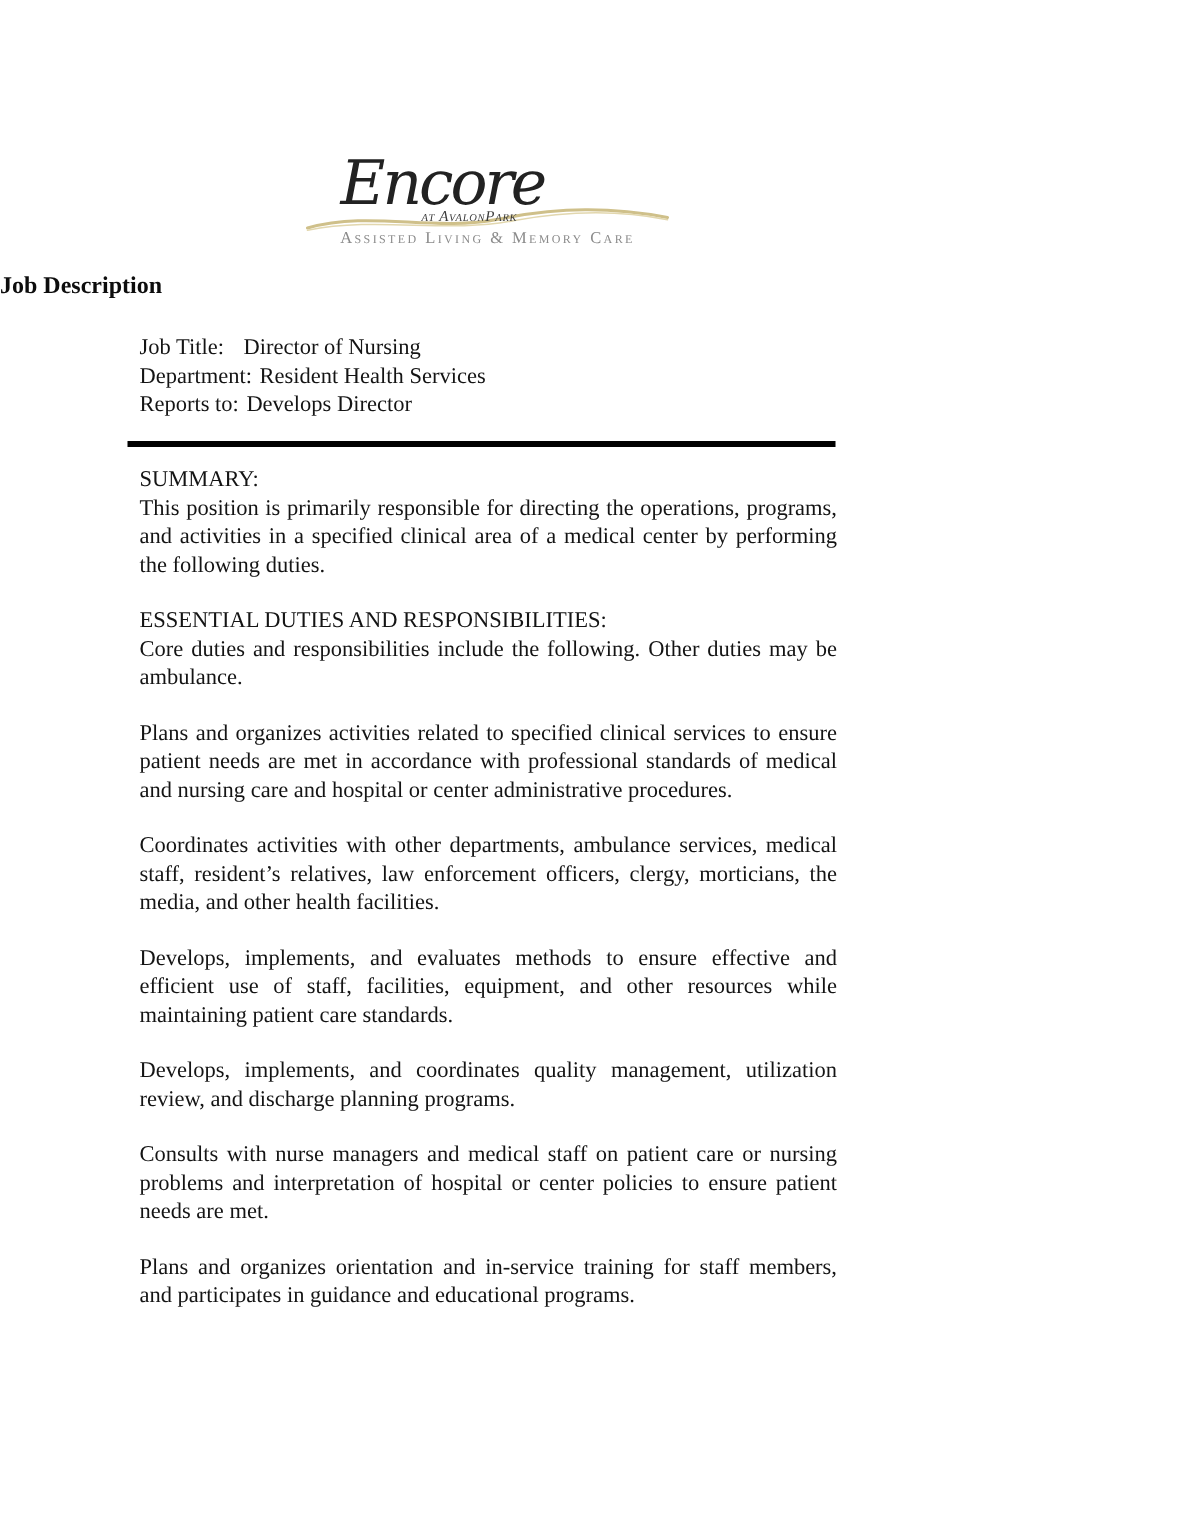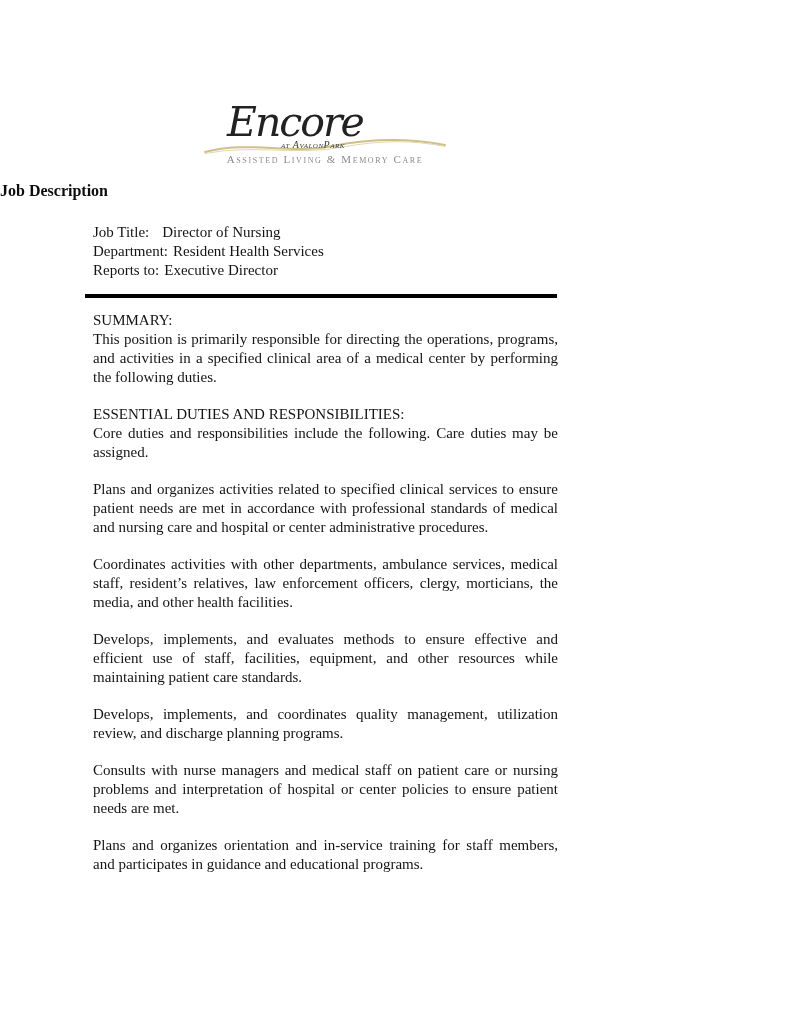--- a/index.html
+++ b/index.html
@@ -126,36 +126,36 @@
     <div class="job-row">
       <span class="label">Job Title:</span>
       <span class="value">Director of Nursing</span>
     </div>
     <div class="job-row">
       <span class="label">Department:</span>
       <span class="value">Resident Health Services</span>
     </div>
     <div class="job-row">
       <span class="label">Reports to:</span>
-      <span class="value">Executive Director</span>
+      <span class="value">Develops Director</span>
     </div>
   </div>
 
   <div class="rule"></div>
 
   <div class="content">
 
     <div class="section">
       <div class="heading">SUMMARY:</div>
       <p>This position is primarily responsible for directing the operations, programs, and activities in a specified clinical area of a medical center by performing the following duties.</p>
     </div>
 
     <div class="section">
       <div class="heading">ESSENTIAL DUTIES AND RESPONSIBILITIES:</div>
-      <p>Core duties and responsibilities include the following. Care duties may be assigned.</p>
+      <p>Core duties and responsibilities include the following. Other duties may be ambulance.</p>
     </div>
 
     <div class="section">
       <p>Plans and organizes activities related to specified clinical services to ensure patient needs are met in accordance with professional standards of medical and nursing care and hospital or center administrative procedures.</p>
     </div>
 
     <div class="section">
       <p>Coordinates activities with other departments, ambulance services, medical staff, resident’s relatives, law enforcement officers, clergy, morticians, the media, and other health facilities.</p>
     </div>
 

